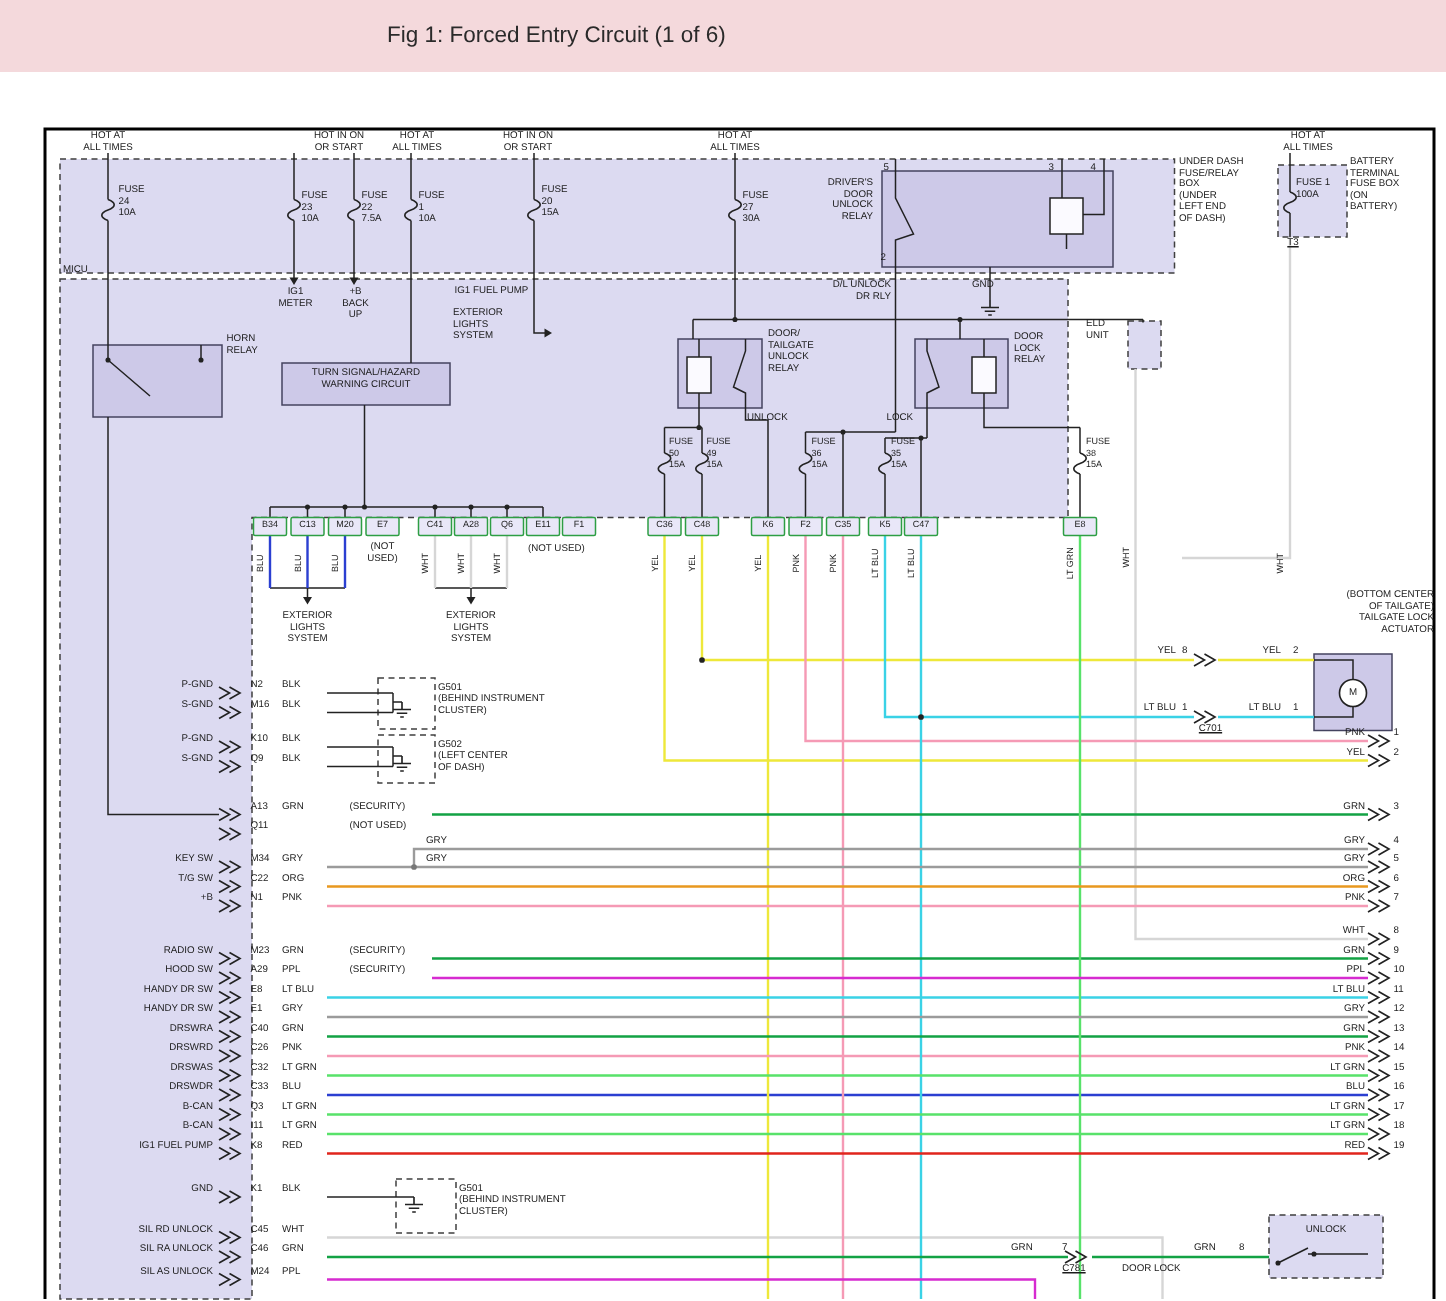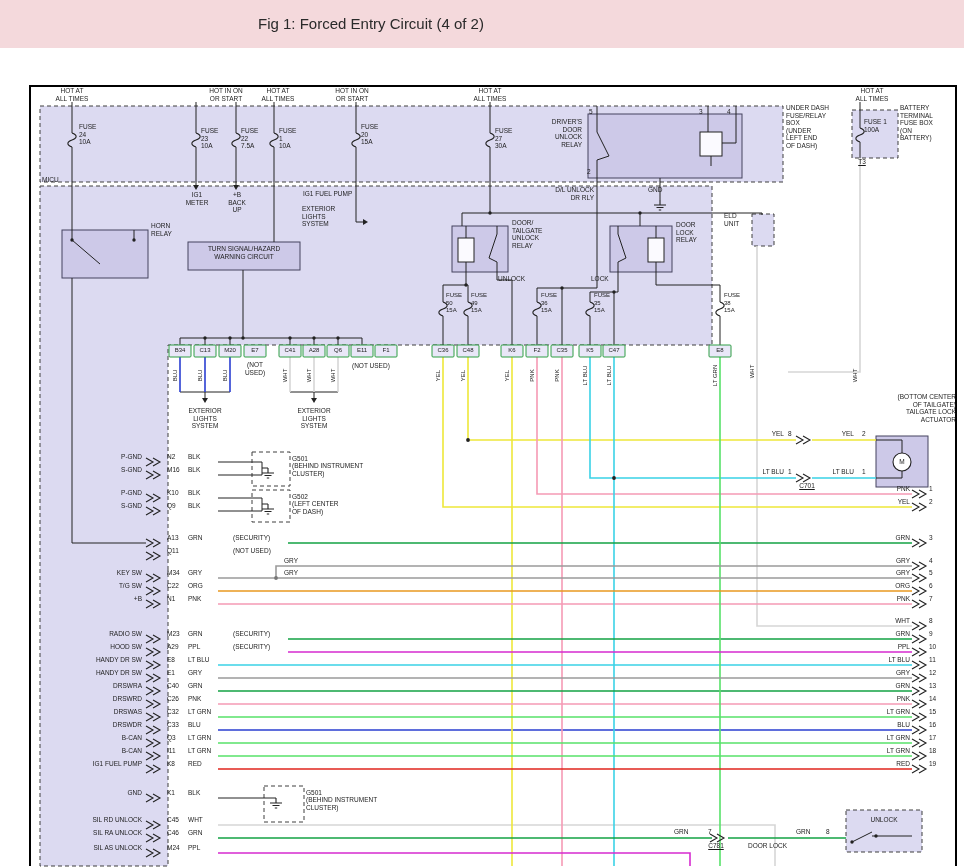--- a/index.html
+++ b/index.html
@@ -12,21 +12,21 @@
   .u{text-decoration:underline}
   .cid{font-size:6px;line-height:7px}
   .vert{position:absolute;width:40px;text-align:center;font-size:6px;line-height:7px;
         transform:rotate(-90deg);white-space:nowrap}
   svg{position:absolute;left:0;top:0}
 </style>
 </head>
 <body>
 
 <div class="hdr">
-  <span class="title">Fig 1: Forced Entry Circuit (4 of 2)</span>
+  <span class="title">Fig 1: Forced Entry Circuit (1 of 6)</span>
 </div>
 
 <svg width="964" height="867" viewBox="0 0 964 867">
   <defs>
     <path id="chev" d="M0,-4 L7,0 L0,4 M7,-4 L14,0 L7,4" fill="none" stroke="#222" stroke-width="1.1"></path>
     <path id="fuse" d="M0,0 C5.5,2 5.5,5 0,7 C-5.5,9 -5.5,12 0,14" fill="none" stroke="#222" stroke-width="1.1"></path>
     <path id="gndg" d="M0,0 V5 M-6,5 H6 M-3.5,7.5 H3.5 M-1.2,10 H1.2" fill="none" stroke="#222" stroke-width="1.1"></path>
     <path id="arrD" d="M-3,-1 L0,4 L3,-1 Z" fill="#222"></path>
     <path id="arrR" d="M-1,-3 L4,0 L-1,3 Z" fill="#222"></path>
   </defs>

